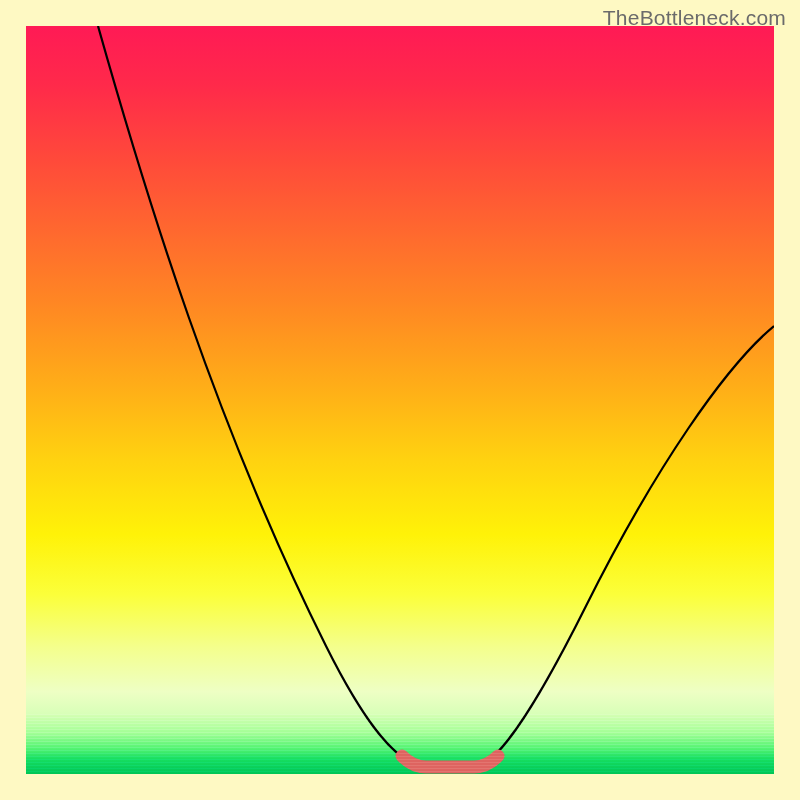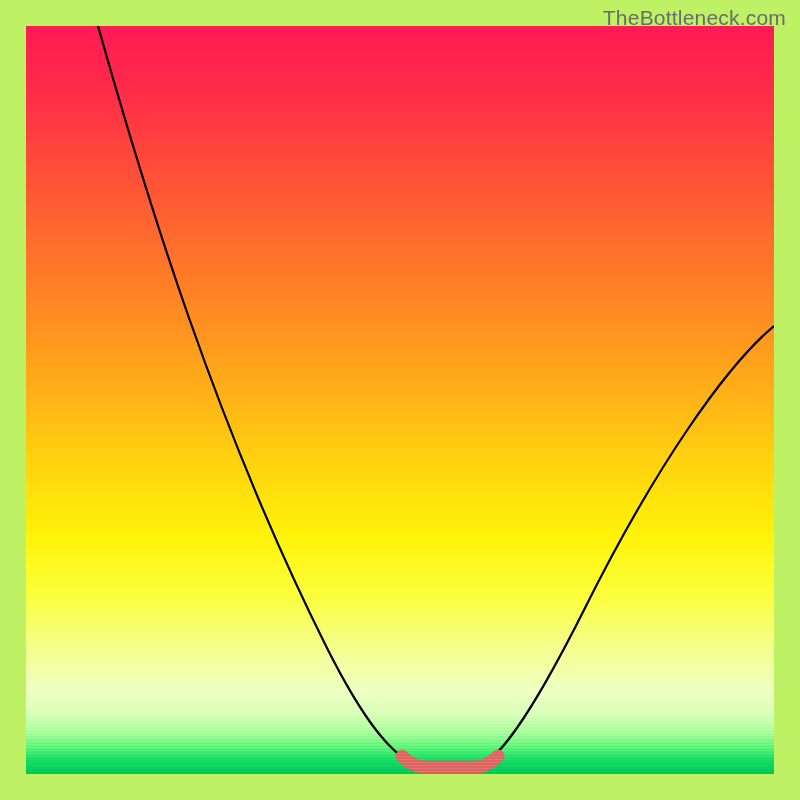--- a/index.html
+++ b/index.html
@@ -10,21 +10,21 @@
     background: #000;
     overflow: hidden;
     font-family: Arial, Helvetica, sans-serif;
   }
   .frame {
     position: absolute;
     left: 0;
     top: 0;
     width: 800px;
     height: 800px;
-    background: #bef264;
+    background: #fef9c3;
   }
   .plot {
     position: absolute;
     left: 26px;
     top: 26px;
     width: 748px;
     height: 748px;
     
     background: linear-gradient(to bottom,
       #ff1a55 0%,

